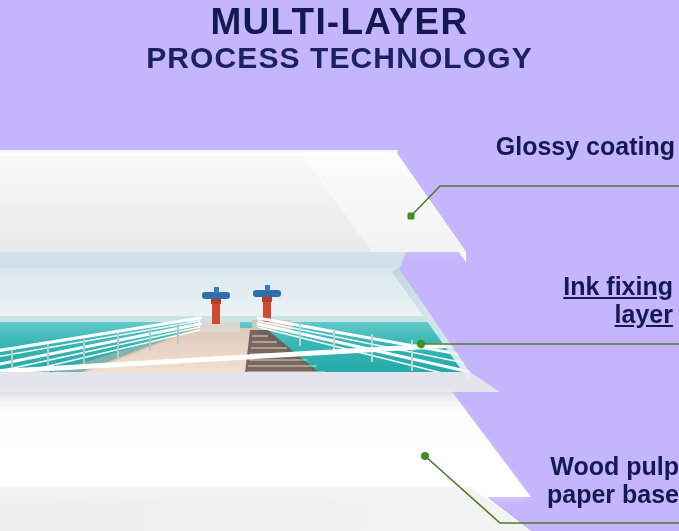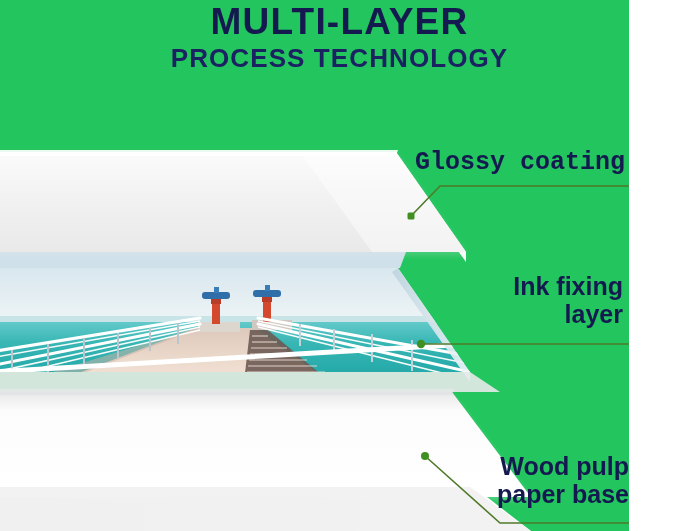--- a/index.html
+++ b/index.html
@@ -3,38 +3,38 @@
 <meta charset="utf-8">
 <style>
   html,body{margin:0;padding:0;}
   body{
     width:679px;height:531px;
     background:#ffffff;
     font-family:"Liberation Sans", sans-serif;
     overflow:hidden;
     position:relative;
   }
-  #stage{position:absolute;inset:0;width:613px;height:531px;overflow:hidden;background:#22c55e;padding-left:16px;}
+  #stage{position:absolute;inset:0;width:679px;height:531px;overflow:hidden;background:#c4b5fd;}
 
   
   .title-block{
     position:absolute;left:0;top:0;width:679px;
     text-align:center;
     z-index:40;
   }
   .title-main{
     font-size:37px;
     font-weight:bold;
     letter-spacing:1.2px;
     color:#141a4f;
     line-height:40px;
     margin-top:2px;
   }
   .title-sub{
-    font-size:26px;
+    font-size:30px;
     font-weight:bold;
     letter-spacing:1.1px;
     color:#1b2261;
     line-height:30px;
     margin-top:1px;
   }
 
   
   #diagram{position:absolute;left:0;top:0;width:679px;height:531px;z-index:10;}
 
@@ -42,22 +42,22 @@
   .callout{
     position:absolute;
     color:#141a4f;
     font-weight:bold;
     font-size:25px;
     line-height:28px;
     text-align:right;
     z-index:50;
     white-space:pre-line;
   }
-  #label-glossy{right:4px;top:149px;width:340px;font-family:Liberation Mono, monospace;}
-  #label-ink{right:6px;top:272px;width:300px;}
+  #label-glossy{right:4px;top:132px;width:340px;}
+  #label-ink{right:6px;top:272px;width:300px;text-decoration:underline;}
   #label-wood{right:0;top:452px;width:320px;}
 </style>
 </head>
 <body>
 
 <div id="stage">
 
   <div class="title-block">
     <div class="title-main">MULTI-LAYER</div>
     <div class="title-sub">PROCESS TECHNOLOGY</div>

